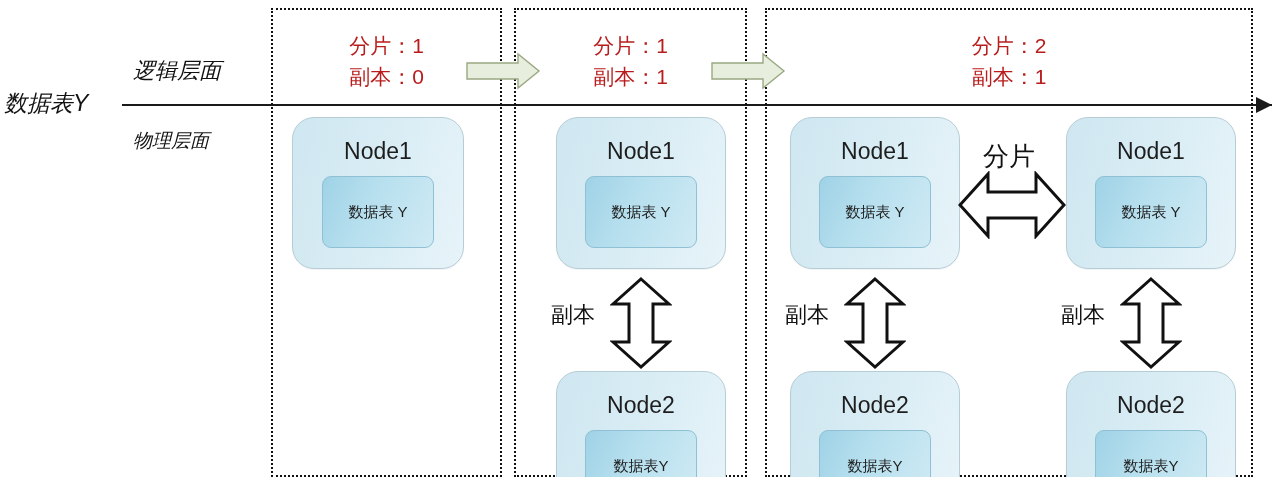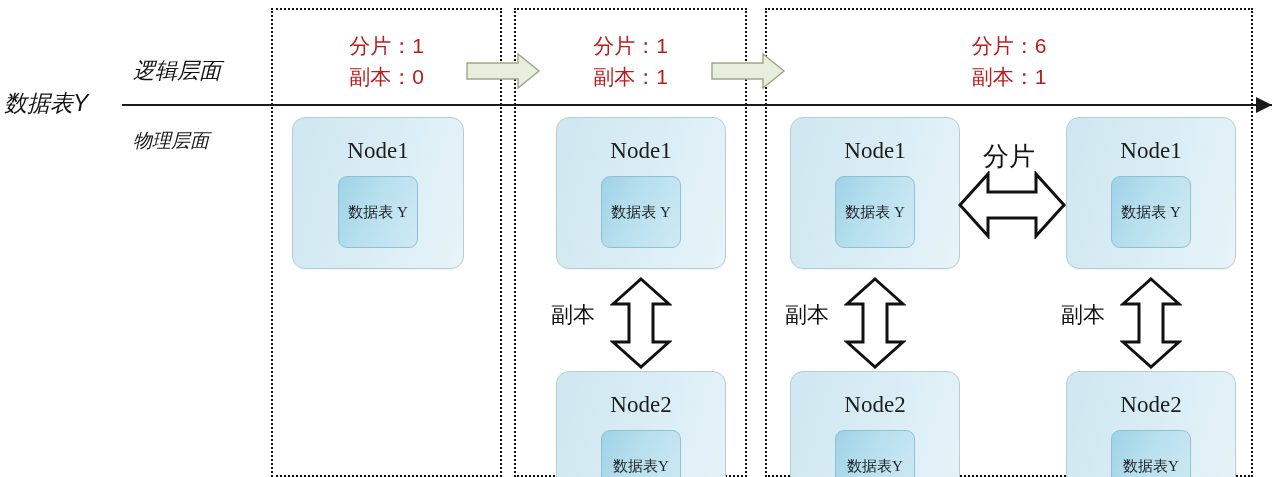--- a/index.html
+++ b/index.html
@@ -75,40 +75,39 @@
   
   .green-arrow{ position:absolute; }
   #green-arrow-1{ left:466px; top:52px; }
   #green-arrow-2{ left:711px; top:52px; }
 
   
   .node{
     position:absolute;
     box-sizing:border-box;
     border:1px solid #b6cdd6;
-    border-radius:13px;
+    border-radius:22px;
     background:linear-gradient(105deg,#cfe7f1 0%,#d8ecf4 45%,#e7f4f9 100%);
     box-shadow:0 1px 1px rgba(0,0,0,.05);
-    font-family:Liberation Serif, serif;
   }
   .node-title{
     position:absolute;
     left:0;right:0;
     top:20px;
     text-align:center;
     font-size:23px;
     color:#1d1d1d;
     white-space:nowrap;
   }
   .inner-box{
     position:absolute;
     left:50%;
     transform:translateX(-50%);
     top:58px;
-    width:80px;
+    width:112px;
     height:72px;
     box-sizing:border-box;
     border:1px solid #8fc0d4;
     border-radius:9px;
     background:linear-gradient(115deg,#9fd2e6 0%,#b6dfee 40%,#cfeaf4 100%);
   }
   .inner-label{
     position:absolute;
     left:0;right:0;
     top:50%;
@@ -174,21 +173,21 @@
 
   <div class="stage-caption" id="caption-1">
     <div>分片：1</div>
     <div>副本：0</div>
   </div>
   <div class="stage-caption" id="caption-2">
     <div>分片：1</div>
     <div>副本：1</div>
   </div>
   <div class="stage-caption" id="caption-3">
-    <div>分片：6</div>
+    <div>分片：2</div>
     <div>副本：1</div>
   </div>
 
   <div class="green-arrow" id="green-arrow-1">
     <svg width="75" height="38" viewBox="0 0 75 38">
       <polygon points="1,11 52,11 52,2 73,19 52,36 52,27 1,27" fill="#e8eedd" stroke="#9aa882" stroke-width="1.4"></polygon>
     </svg>
   </div>
   <div class="green-arrow" id="green-arrow-2">
     <svg width="75" height="38" viewBox="0 0 75 38">

